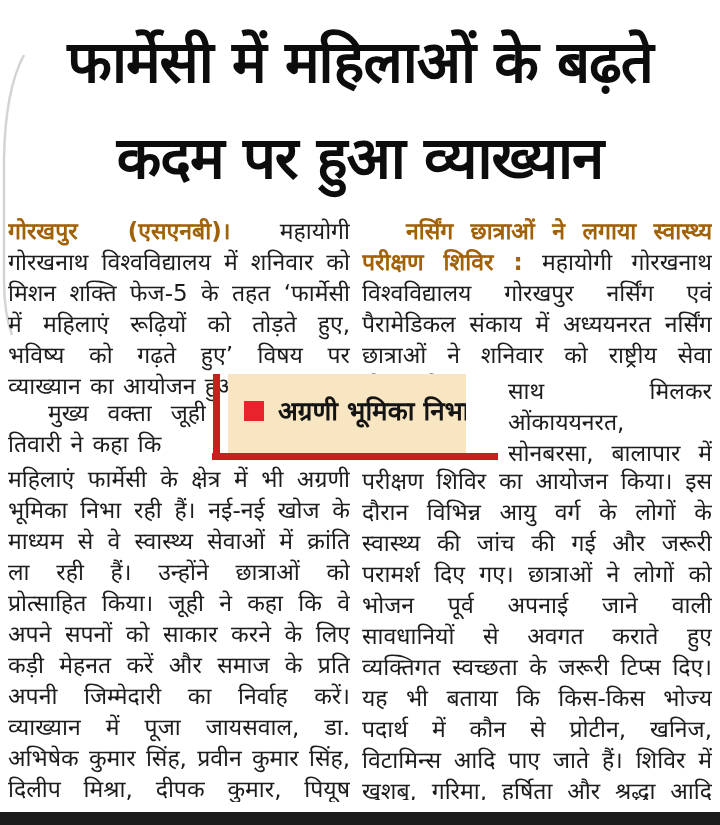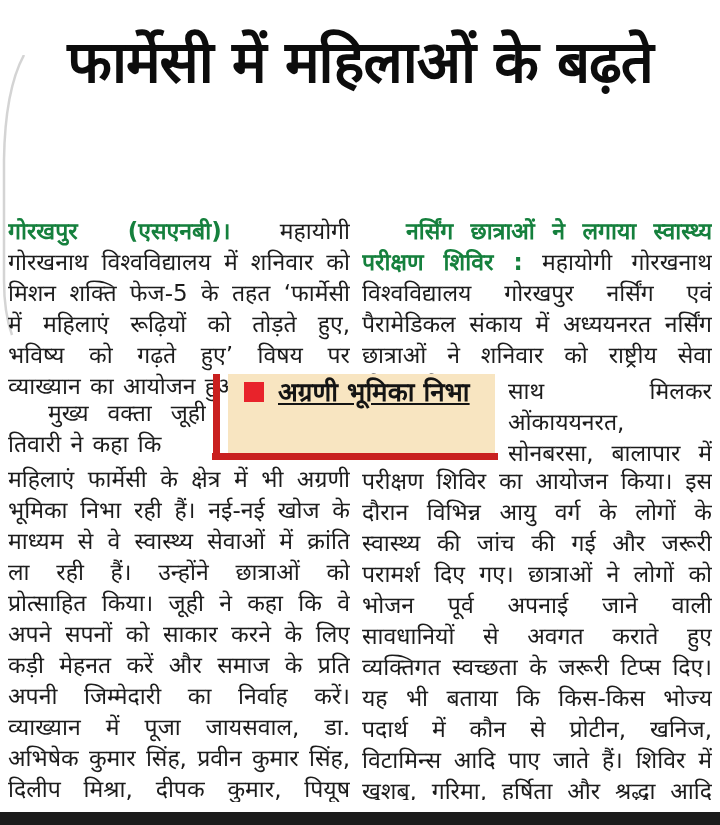--- a/index.html
+++ b/index.html
@@ -21,40 +21,39 @@
   }
   .hl-line { display:block; white-space:nowrap; }
   
   .seg {
     position:absolute;
     font-size:23px; line-height:31px;
     text-align:justify; text-align-last:left;
     overflow:hidden;
     word-spacing:2px;
   }
-  .lead { font-weight:bold; color:#15803d; }
+  .lead { font-weight:bold; color:#a16207; }
   .left-p1  { top:216px; left:8px;   width:342px; height:190px; }
   .left-p2  { top:398px; left:8px;   width:198px; height:62px;  text-indent:40px; }
   .left-p3  { top:464px; left:8px;   width:342px; height:338px; }
   .right-p1 { top:216px; left:362px; width:350px; height:158px; text-indent:44px; }
   .right-p2 { top:376px; left:508px; width:204px; height:88px;  text-align-last:justify; }
   .right-p3 { top:466px; left:362px; width:350px; height:334px; }
   
   .pq-bar {
     position:absolute; left:213px; top:374px; width:7px; height:82px;
     background:var(--accent-red,#d32027);
   }
   .pullquote {
-    position:absolute; left:228px; top:374px; width:267px; height:80px;
+    position:absolute; left:228px; top:374px; width:238px; height:80px;
     background:var(--pullquote-bg,#f8e5c1);
     box-sizing:border-box;
-    padding:1px 8px 5px 10px;
+    padding:20px 8px 5px 10px;
     font-size:26px; line-height:35px; font-weight:bold; color:#141414;
     overflow:hidden;
-    text-decoration:underline;
   }
   .pq-line1 { white-space:nowrap; padding-left:6px; }
   .pq-bullet {
     display:inline-block; width:20px; height:20px;
     background:var(--bullet-red,#e8232b);
     margin-right:14px; vertical-align:baseline;
     transform:translateY(1px);
   }
   .pq-line2 { white-space:nowrap; }
   .pq-underline {
@@ -73,20 +72,21 @@
 <body>
 
 <div class="page">
 
   <svg class="edge-curve" width="34" height="310" viewBox="0 0 34 310">
     <path d="M 24 0 Q 5 35 4 105 L 4 225 Q 4 258 12 280" fill="none" stroke="#cccccc" stroke-width="2.5" opacity="0.85"></path>
   </svg>
 
   <h1 class="headline">
     <span class="hl-line">फार्मेसी में महिलाओं के बढ़ते</span>
+    <span class="hl-line">कदम पर हुआ व्याख्यान</span>
   </h1>
 
   <div class="seg left-p1">
     <span class="lead">गोरखपुर (एसएनबी)।</span><span> महायोगी गोरखनाथ विश्वविद्यालय में शनिवार को मिशन शक्ति फेज-5 के तहत ‘फार्मेसी में महिलाएं रूढ़ियों को तोड़ते हुए, भविष्य को गढ़ते हुए’ विषय पर व्याख्यान का आयोजन हुआ।</span>
   </div>
 
   <div class="seg left-p2">मुख्य वक्ता जूही तिवारी ने कहा कि</div>
 
   <div class="seg left-p3">महिलाएं फार्मेसी के क्षेत्र में भी अग्रणी भूमिका निभा रही हैं। नई-नई खोज के माध्यम से वे स्वास्थ्य सेवाओं में क्रांति ला रही हैं। उन्होंने छात्राओं को प्रोत्साहित किया। जूही ने कहा कि वे अपने सपनों को साकार करने के लिए कड़ी मेहनत करें और समाज के प्रति अपनी जिम्मेदारी का निर्वाह करें। व्याख्यान में पूजा जायसवाल, डा. अभिषेक कुमार सिंह, प्रवीन कुमार सिंह, दिलीप मिश्रा, दीपक कुमार, पियूष आनंद के साथ फार्मेसी संकाय की छात्राओं की सहभागिता रही।</div>
 

